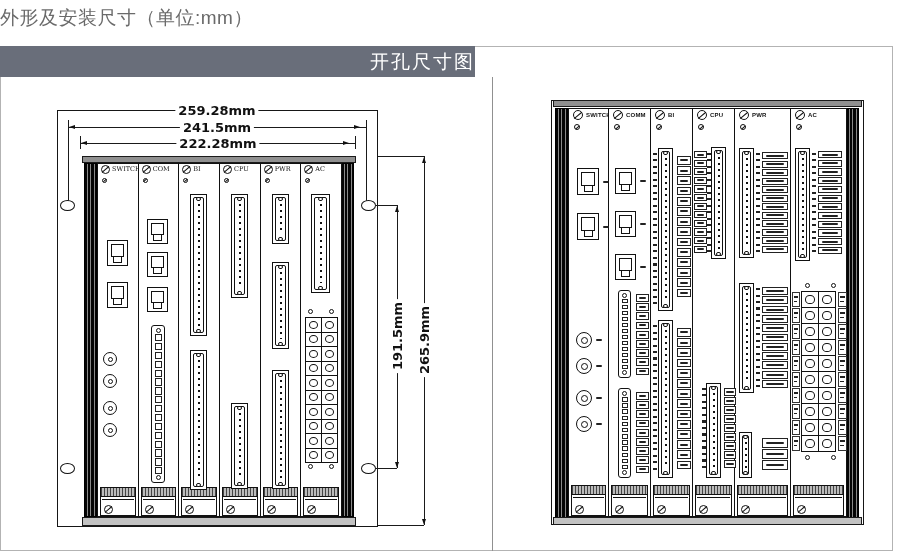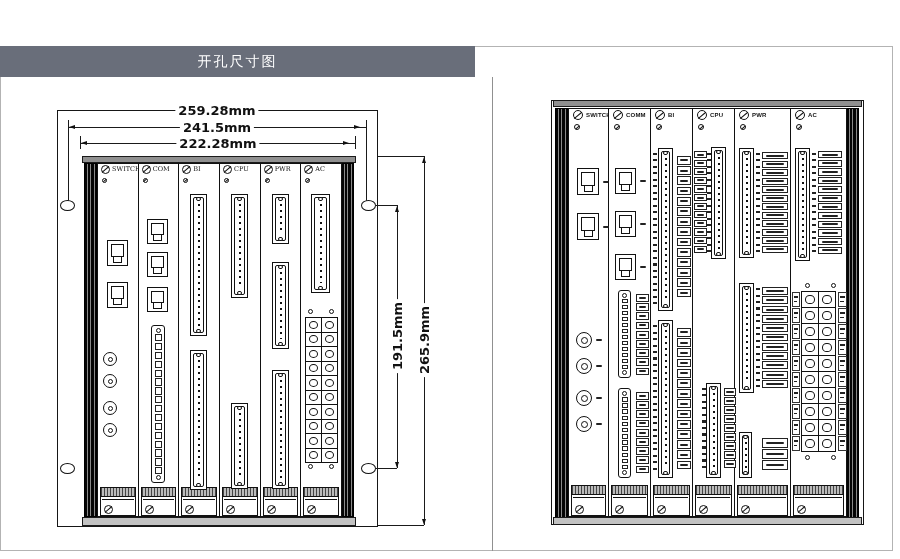--- a/index.html
+++ b/index.html
@@ -1,21 +1,21 @@
 <!DOCTYPE html>
 <html><head>
 <meta charset="utf-8">
 <style>
   html,body{margin:0;padding:0;background:#fff;}
   .stage{position:relative;width:900px;height:559px;background:#fff;overflow:hidden;
          font-family:"Liberation Sans","DejaVu Sans",sans-serif;}
   .stage div{position:absolute;box-sizing:border-box;}
   .title{left:0;top:5px;font-size:19px;color:#6a6a6a;white-space:nowrap;letter-spacing:0.5px;}
   .tbl-body{left:0;top:46px;width:893px;height:505px;border:1px solid #b3b3b3;background:#fff;}
-  .hdr{top:46px;height:31px;line-height:31px;text-align:center;font-size:14px;letter-spacing:2px;}
+  .hdr{top:46px;height:31px;line-height:31px;text-align:right;font-size:19px;letter-spacing:2px;}
   .hdr-l{left:0;width:475px;}
   .hdr-r{left:492px;width:401px;}
   .divider{left:492px;top:77px;width:1px;height:474px;background:#909090;}
   #diagrams{left:0;top:0;width:900px;height:559px;}
 
   .ln{background:#1a1a1a;}
   .plate{border:1.5px solid #161616;background:#fff;}
   .frame{border:1.2px solid #161616;background:#fff;}
   .bar{background:#909090;border:1px solid #1a1a1a;}
   .bar2{background:#c2c2c2;border:1px solid #1a1a1a;}
@@ -65,20 +65,21 @@
 
   .arw-l{width:0;height:0;border-style:solid;border-width:2.5px 6px 2.5px 0;border-color:transparent #111 transparent transparent;background:none;}
   .arw-r{width:0;height:0;border-style:solid;border-width:2.5px 0 2.5px 6px;border-color:transparent transparent transparent #111;background:none;}
   .arw-u{width:0;height:0;border-style:solid;border-width:0 2.5px 6px 2.5px;border-color:transparent transparent #111 transparent;background:none;}
   .arw-d{width:0;height:0;border-style:solid;border-width:6px 2.5px 0 2.5px;border-color:#111 transparent transparent transparent;background:none;}
 </style>
 </head>
 <body>
 
 <div class="stage">
+  <div class="title" style="color: rgb(106, 106, 106);">外形及安装尺寸（单位:mm）</div>
   <div class="tbl-body" style="border-color: rgb(179, 179, 179);"></div>
   <div class="hdr hdr-l" style="background: rgb(105, 110, 122); color: rgb(255, 255, 255);">开孔尺寸图</div>
   <div class="divider"></div>
   <div id="diagrams">
       <div class="plate" style="left: 57px; top: 110px; width: 321px; height: 417px;"></div>
       <div class="dimtxt" style="left: 217px; top: 110px;">259.28mm</div>
       <div class="ln" style="left: 68px; top: 127px; width: 299px; height: 1px;"></div>
       <div class="ln" style="left: 68px; top: 120px; width: 1px; height: 13px;"></div>
       <div class="ln" style="left: 366px; top: 120px; width: 1px; height: 13px;"></div>
       <div class="arw-l" style="left: 69px; top: 124.5px;"></div>

